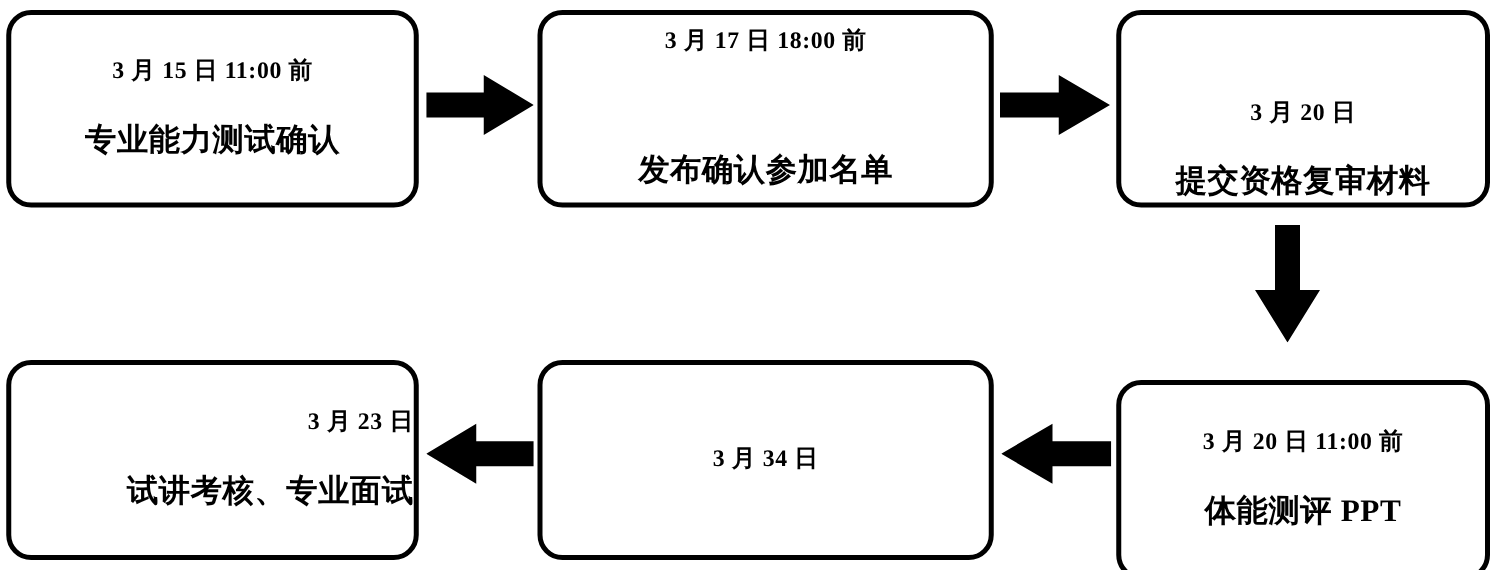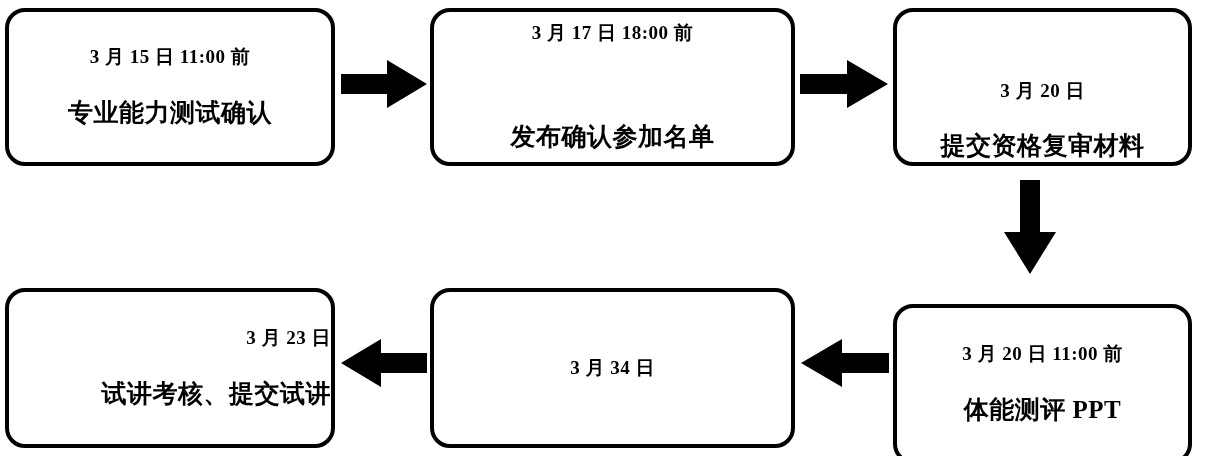--- a/index.html
+++ b/index.html
@@ -119,16 +119,16 @@
   </div>
 
   <div class="arrow" id="arrow-5-6">
     <svg width="86" height="52" viewBox="0 0 86 52" xmlns="http://www.w3.org/2000/svg">
       <polygon points="86,16 40,16 40,2 0,26 40,50 40,36 86,36" fill="#000000"></polygon>
     </svg>
   </div>
 
   <div class="node" id="node-6">
     <div class="line1">3 月 23 日</div>
-    <div class="line2">试讲考核、提交试讲</div>
+    <div class="line2">试讲考核、专业面试</div>
   </div>
 
 </div>
 
 </body></html>

